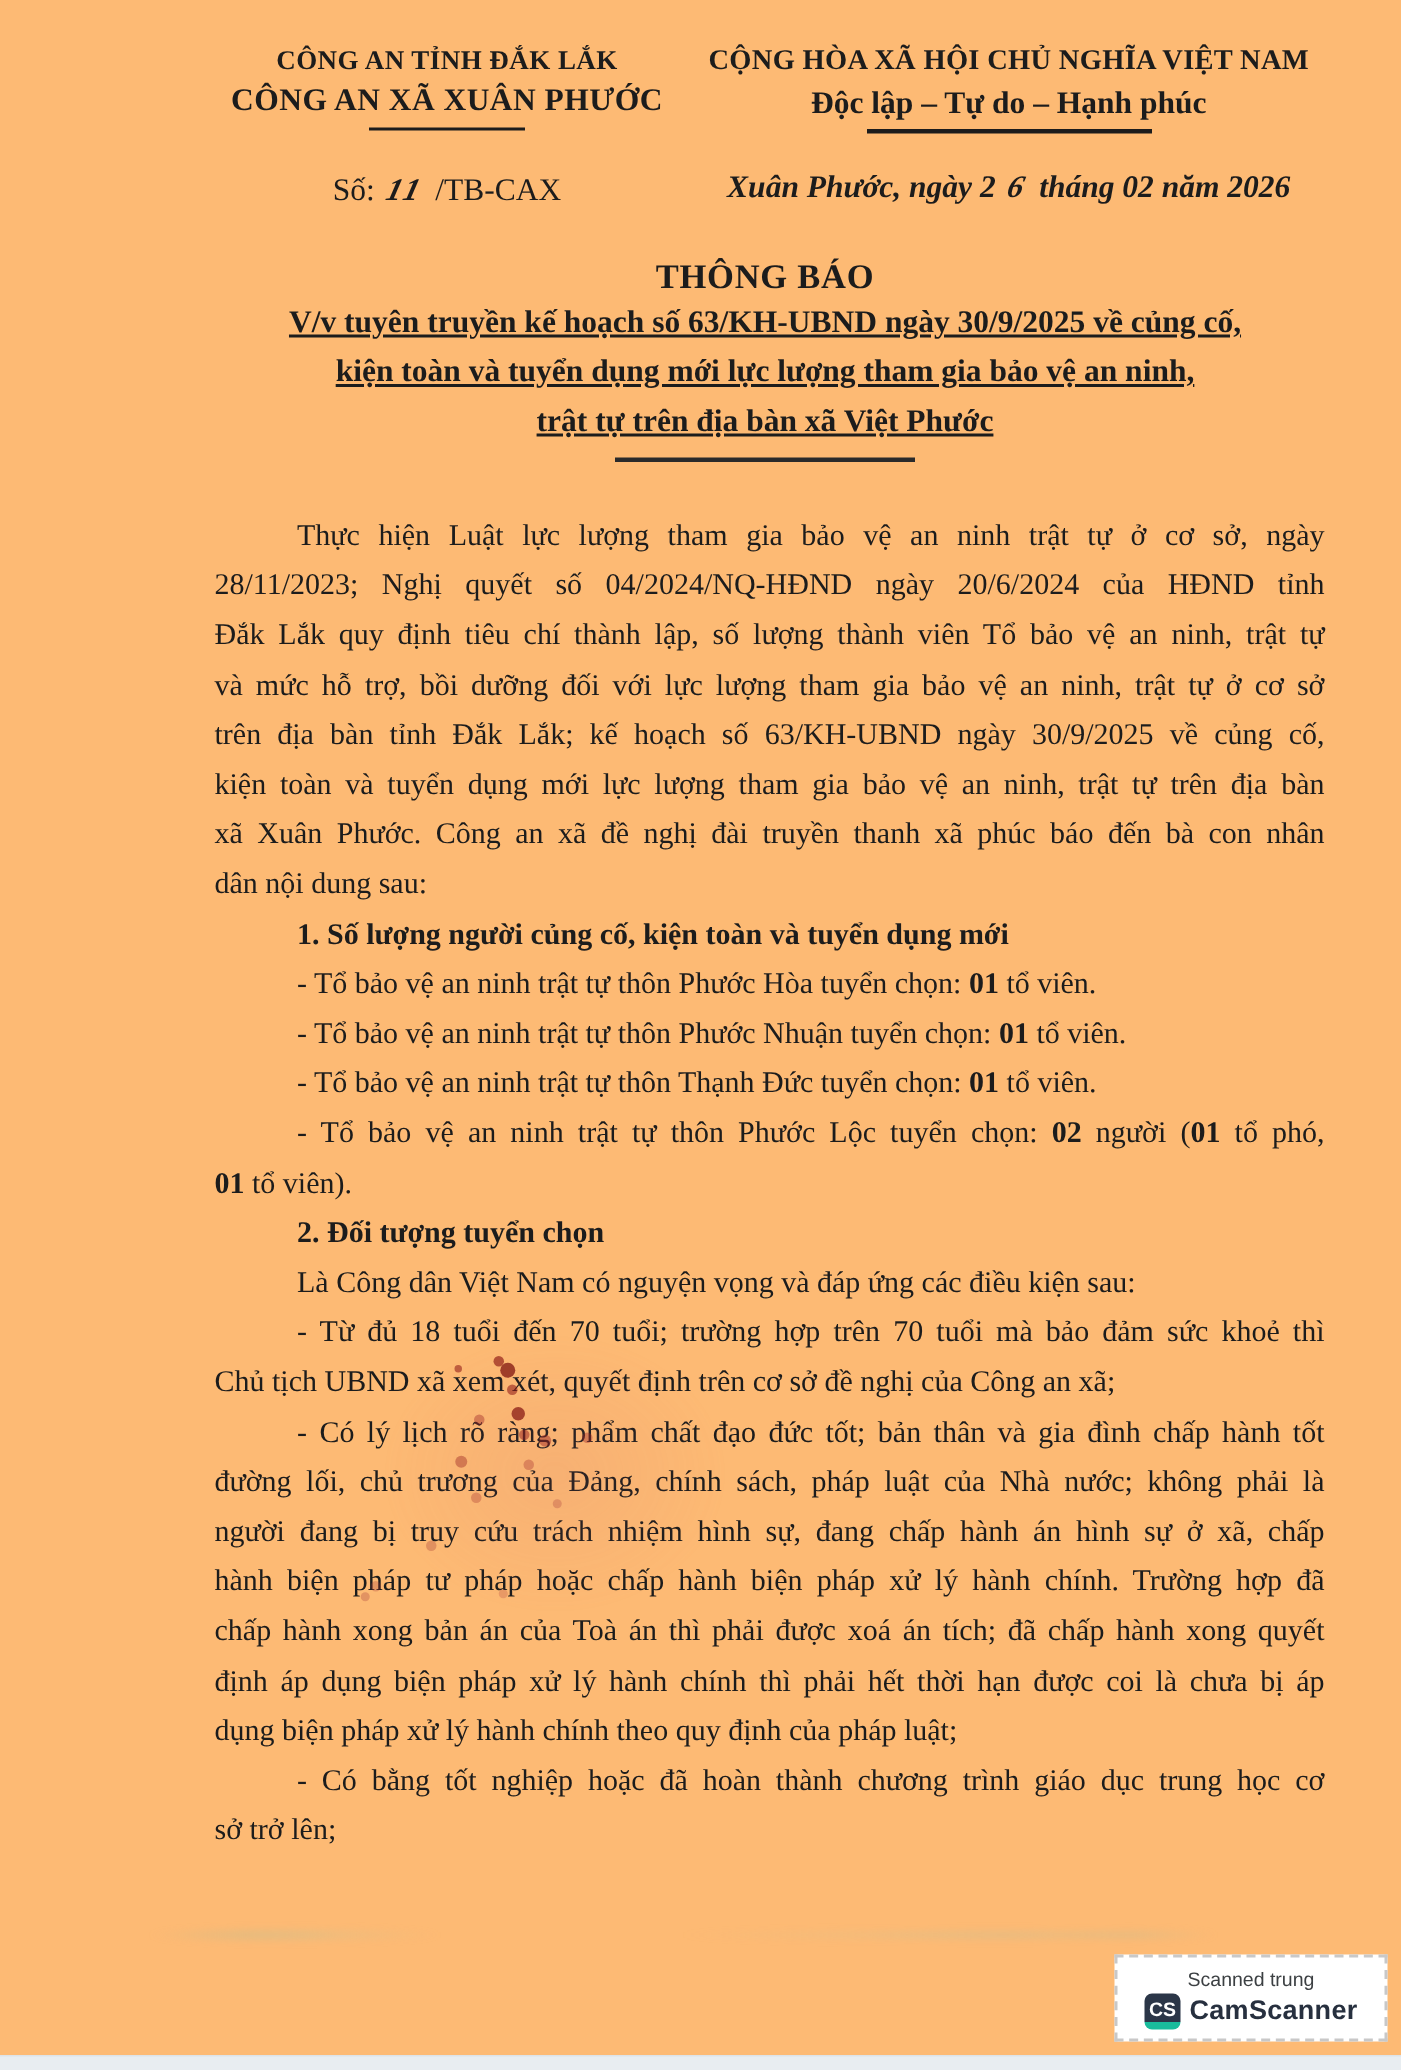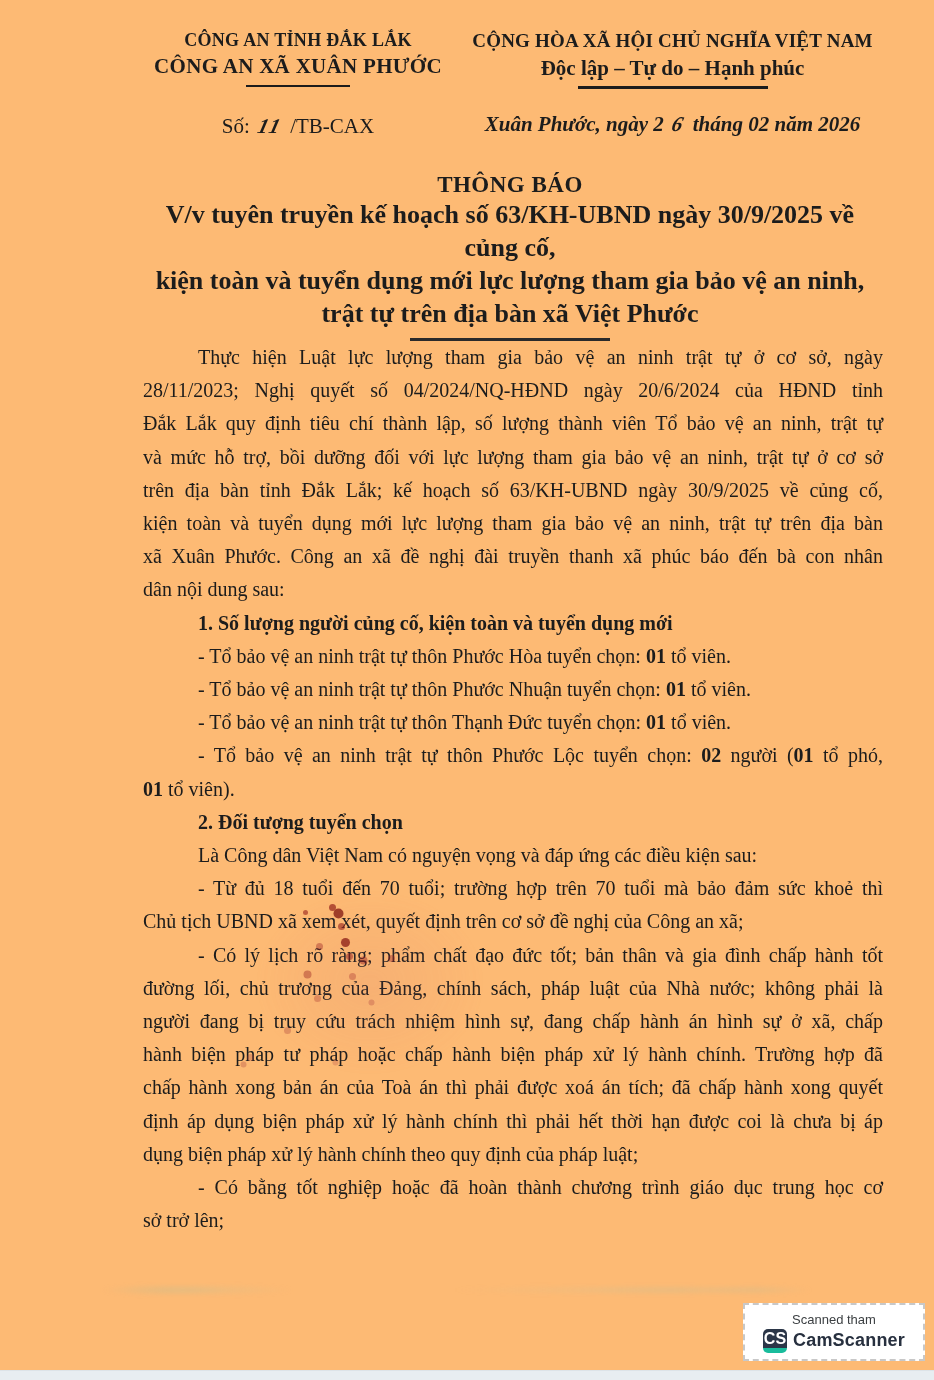--- a/index.html
+++ b/index.html
@@ -40,21 +40,21 @@
     transform:skewX(-14deg);
     letter-spacing:2px;
     padding:0 3px;
   }
   
   .title-block{
     position:absolute;left:140px;top:172px;width:740px;
     text-align:center;
   }
   .t-main{font-size:23px;font-weight:bold;letter-spacing:.5px;}
-  .t-sub{font-size:26px;font-weight:bold;line-height:33px;}
+  .t-sub{font-size:21px;font-weight:bold;line-height:33px;text-decoration:underline;}
   .t-sub:first-of-type{margin-top:6px;}
   .t-rule{width:200px;height:3px;background:#2a2a2a;margin:8px auto 0;}
   
   .doc-body{
     position:absolute;left:143px;top:341px;width:740px;
   }
   .bl{
     font-size:20px;line-height:33.2px;
     text-align:left;
     white-space:normal;
@@ -110,21 +110,21 @@
     background:#ffffff;
     display:flex;flex-direction:column;align-items:center;justify-content:center;
     gap:2px;
     font-family:"Liberation Sans", sans-serif;
   }
   .scanned-with{font-size:13px;color:#3c4043;}
   .cam-row{display:flex;align-items:center;gap:6px;}
   .cs-logo{
     width:24px;height:24px;border-radius:5px;
     background:linear-gradient(#2b3648 80%, #19bc9c 80%);
-    color:#ffffff;font-size:16px;font-weight:bold;
+    color:#ffffff;font-size:13px;font-weight:bold;
     display:flex;align-items:center;justify-content:center;
     padding-bottom:3px;box-sizing:border-box;
   }
   .cam-brand{font-size:18px;font-weight:700;color:#27303f;letter-spacing:.2px;}
   
   .bottom-bar{
     position:absolute;left:0;bottom:0;width:100%;height:9px;
     background:#e8edf1;border-top:1px solid #dde3e8;
   }
 </style>
@@ -186,21 +186,21 @@
       <div class="bl just ind"><span>- Có bằng tốt nghiệp hoặc đã hoàn thành chương trình giáo dục trung học cơ</span></div>
       <div class="bl"><span>sở trở lên;</span></div>
     </div>
 
   <div class="stamp-wash"></div>
   <div class="stamp-dots"></div>
 
   <div class="ghost-smudge"></div>
 
   <div class="cam-badge">
-    <div class="scanned-with">Scanned tham</div>
+    <div class="scanned-with">Scanned trung</div>
     <div class="cam-row">
       <div class="cs-logo">CS</div>
       <div class="cam-brand">CamScanner</div>
     </div>
   </div>
 
   <div class="bottom-bar"></div>
 
 </div>
 

